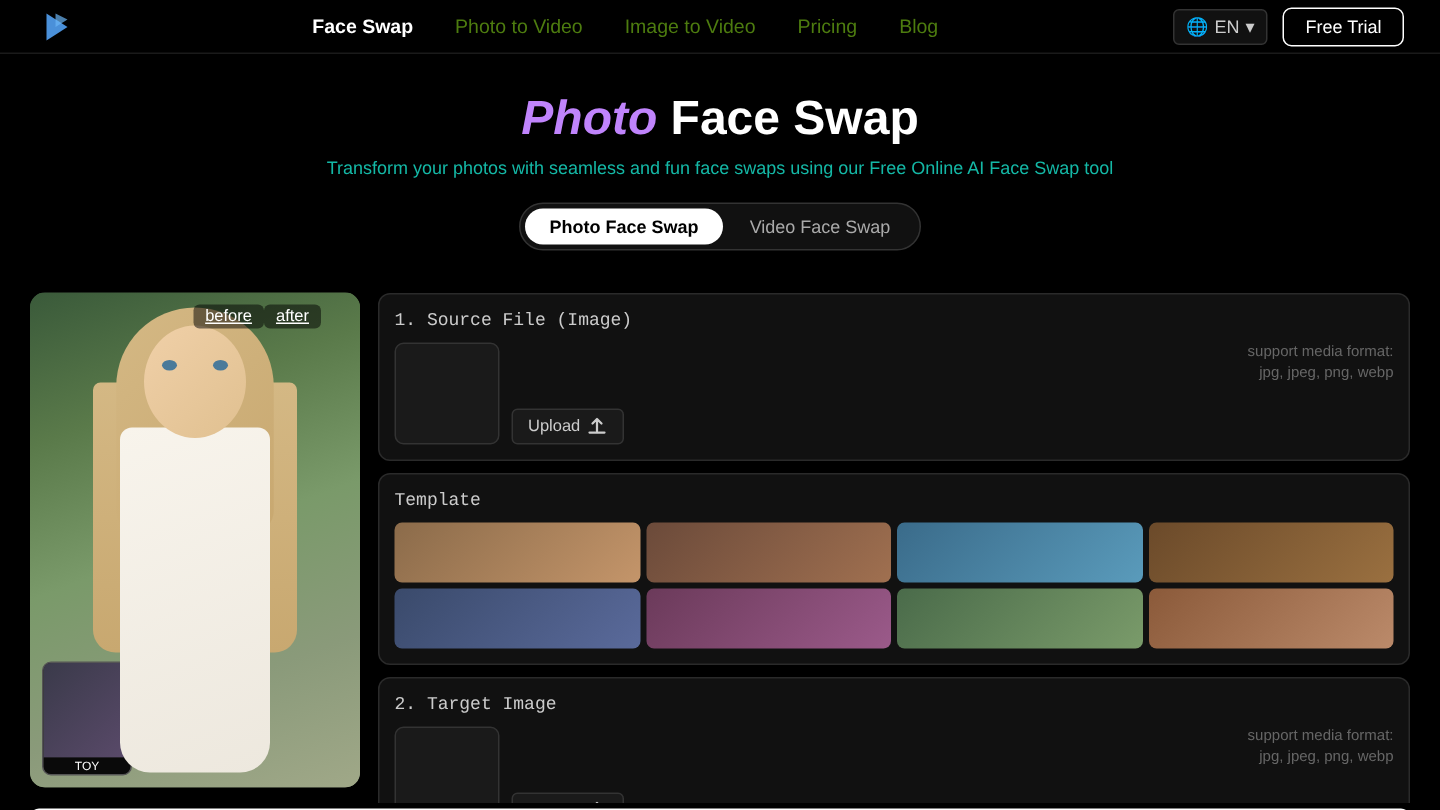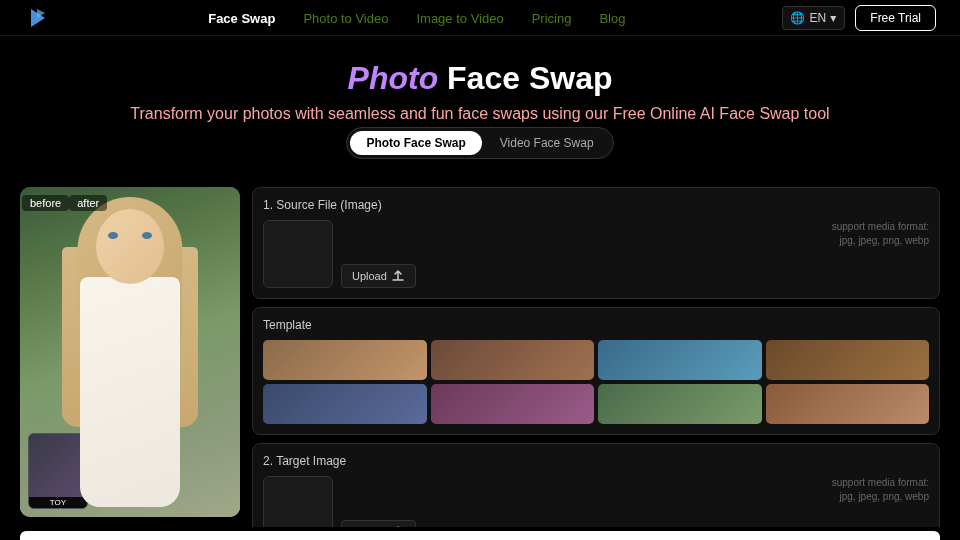--- a/index.html
+++ b/index.html
@@ -89,23 +89,23 @@
       margin-bottom: 8px;
     }
     .hero h1 .photo-word {
       color: #c084fc;
       font-style: italic;
     }
     .hero h1 .face-swap-word {
       color: #fff;
     }
     .hero p {
-      font-size: 16px;
-      color: #fca5a5;
-      margin-bottom: 4px;
+      font-size: 12px;
+      color: #14b8a6;
+      margin-bottom: 16px;
     }
 
     
     .tab-group {
       display: inline-flex;
       background: #111;
       border: 1px solid #333;
       border-radius: 20px;
       padding: 3px;
       gap: 2px;
@@ -143,23 +143,24 @@
       border-radius: 10px;
       overflow: hidden;
       background: #1a1a1a;
     }
     .before-after-labels {
       position: absolute;
       top: 8px;
       left: 0;
       right: 0;
       display: flex;
-      justify-content: flex-start;
-      padding: 0 2px;
+      justify-content: flex-end;
+      padding: 0 26px;
       z-index: 10;
+      text-decoration: underline;
     }
     .ba-label {
       background: rgba(0,0,0,0.5);
       color: #fff;
       font-size: 11px;
       padding: 2px 8px;
       border-radius: 4px;
     }
     .image-panel-bg {
       width: 100%;
@@ -218,20 +219,21 @@
       background: #111;
       border: 1px solid #2a2a2a;
       border-radius: 8px;
       padding: 10px;
     }
     .panel-section-title {
       font-size: 12px;
       color: #ccc;
       margin-bottom: 8px;
       font-weight: 500;
+      font-family: Liberation Mono, monospace;
     }
 
     
     .upload-area {
       display: flex;
       gap: 8px;
       align-items: stretch;
     }
     .upload-preview {
       width: 70px;

